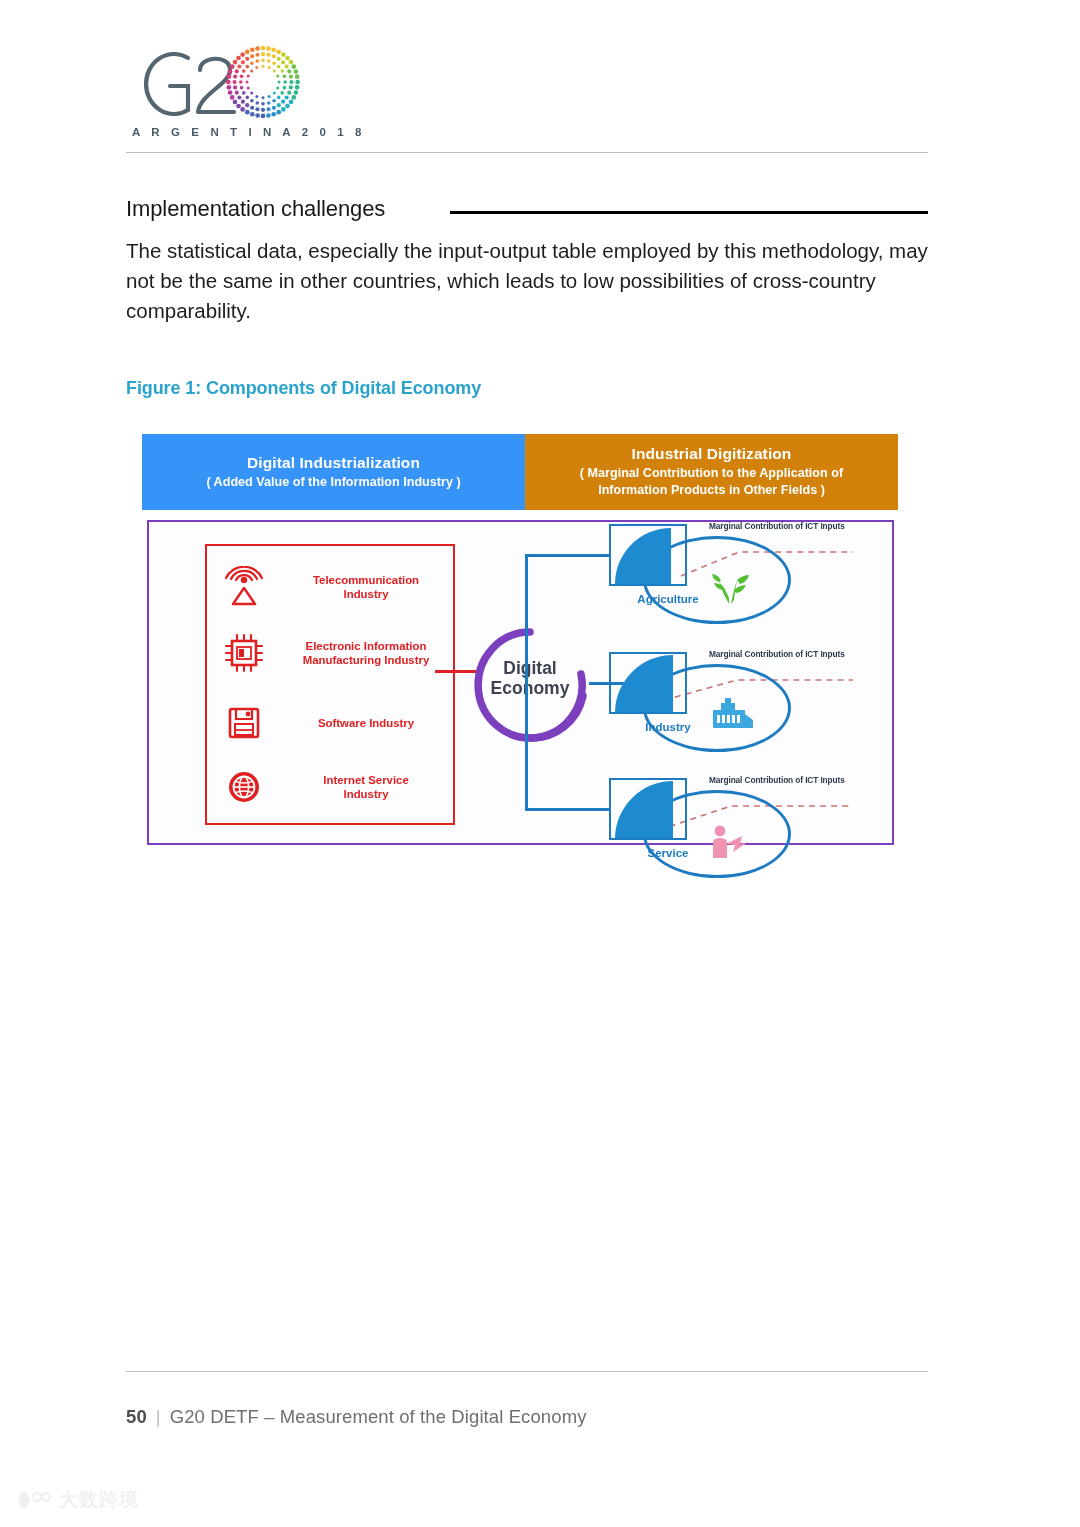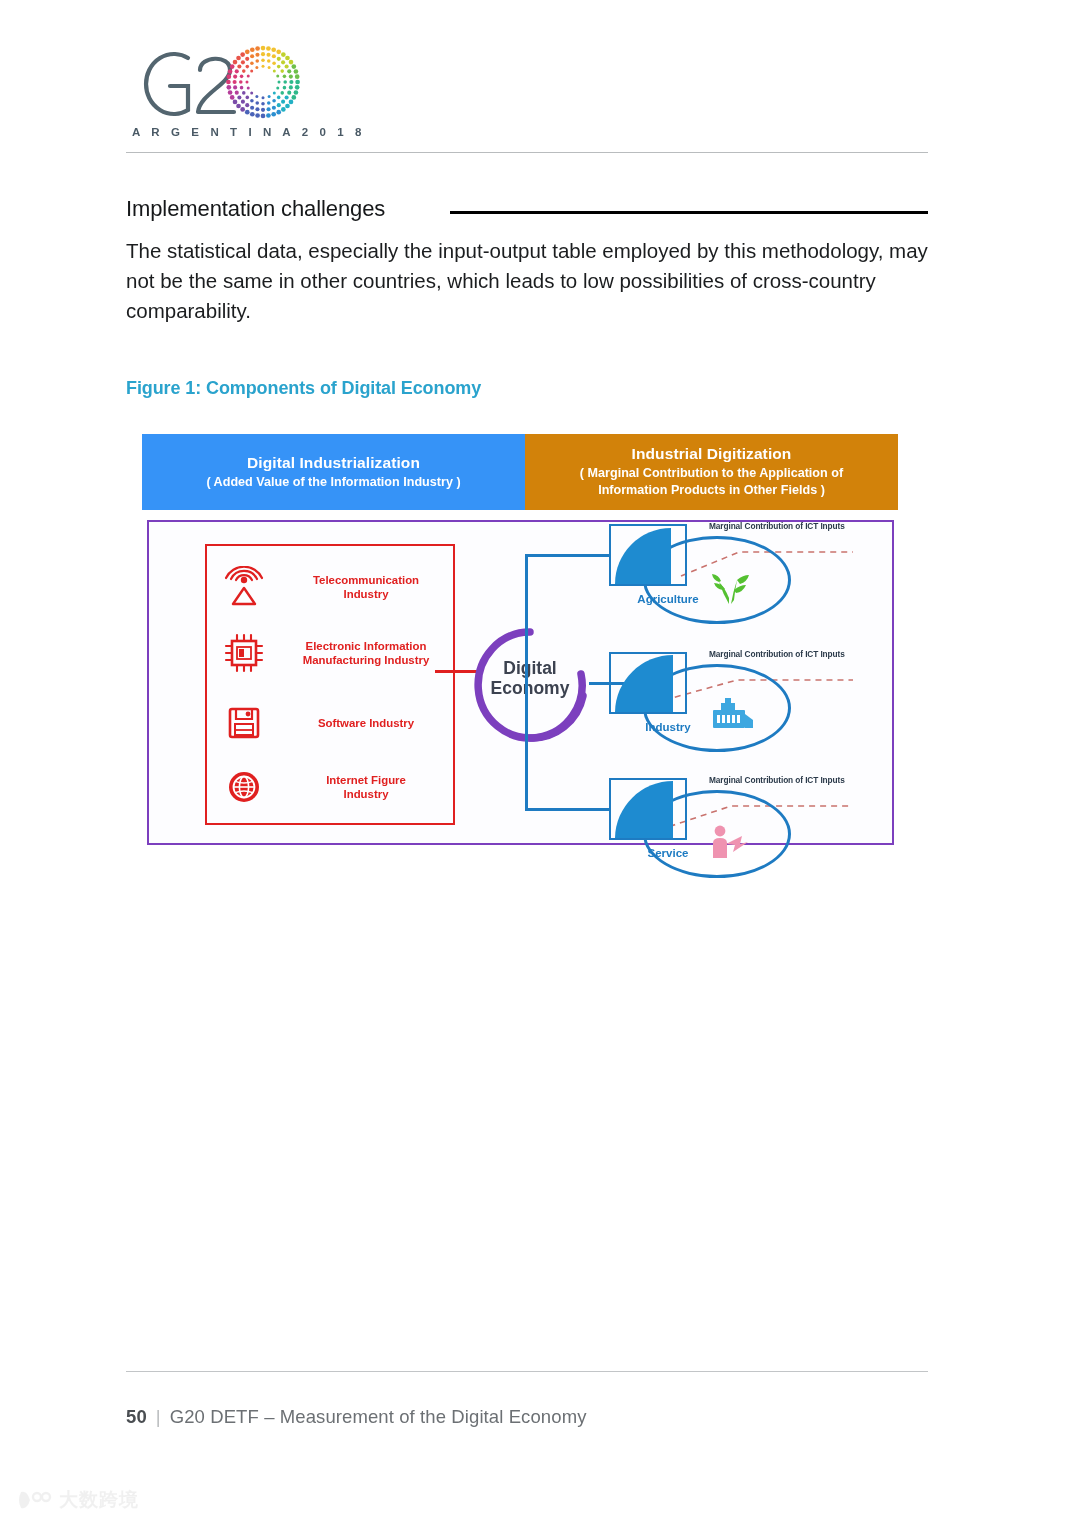--- a/index.html
+++ b/index.html
@@ -351,21 +351,21 @@
             <svg width="44" height="44" viewBox="0 0 44 44">
               <circle cx="22" cy="22" r="15" fill="#e02020"></circle>
               <circle cx="22" cy="22" r="10.5" fill="none" stroke="#fff" stroke-width="1.8"></circle>
               <ellipse cx="22" cy="22" rx="4.6" ry="10.5" fill="none" stroke="#fff" stroke-width="1.6"></ellipse>
               <line x1="11.5" y1="22" x2="32.5" y2="22" stroke="#fff" stroke-width="1.6"></line>
               <path d="M13.2 16.4 Q22 19.6 30.8 16.4" fill="none" stroke="#fff" stroke-width="1.5"></path>
               <path d="M13.2 27.6 Q22 24.4 30.8 27.6" fill="none" stroke="#fff" stroke-width="1.5"></path>
             </svg>
           </div>
           <div class="rlabel">
-            <span>Internet Figure</span><br>
+            <span>Internet Service</span><br>
             <span>Industry</span>
           </div>
         </div>
       </div>
 
       <div class="redstub"></div>
 
       <div class="oval-wrap">
         <svg width="128" height="122" viewBox="0 0 128 122">
           <path d="M59 8 A52 53 0 1 0 110 50" fill="none" stroke="#7c3fbe" stroke-width="7.5" stroke-linecap="round"></path>

